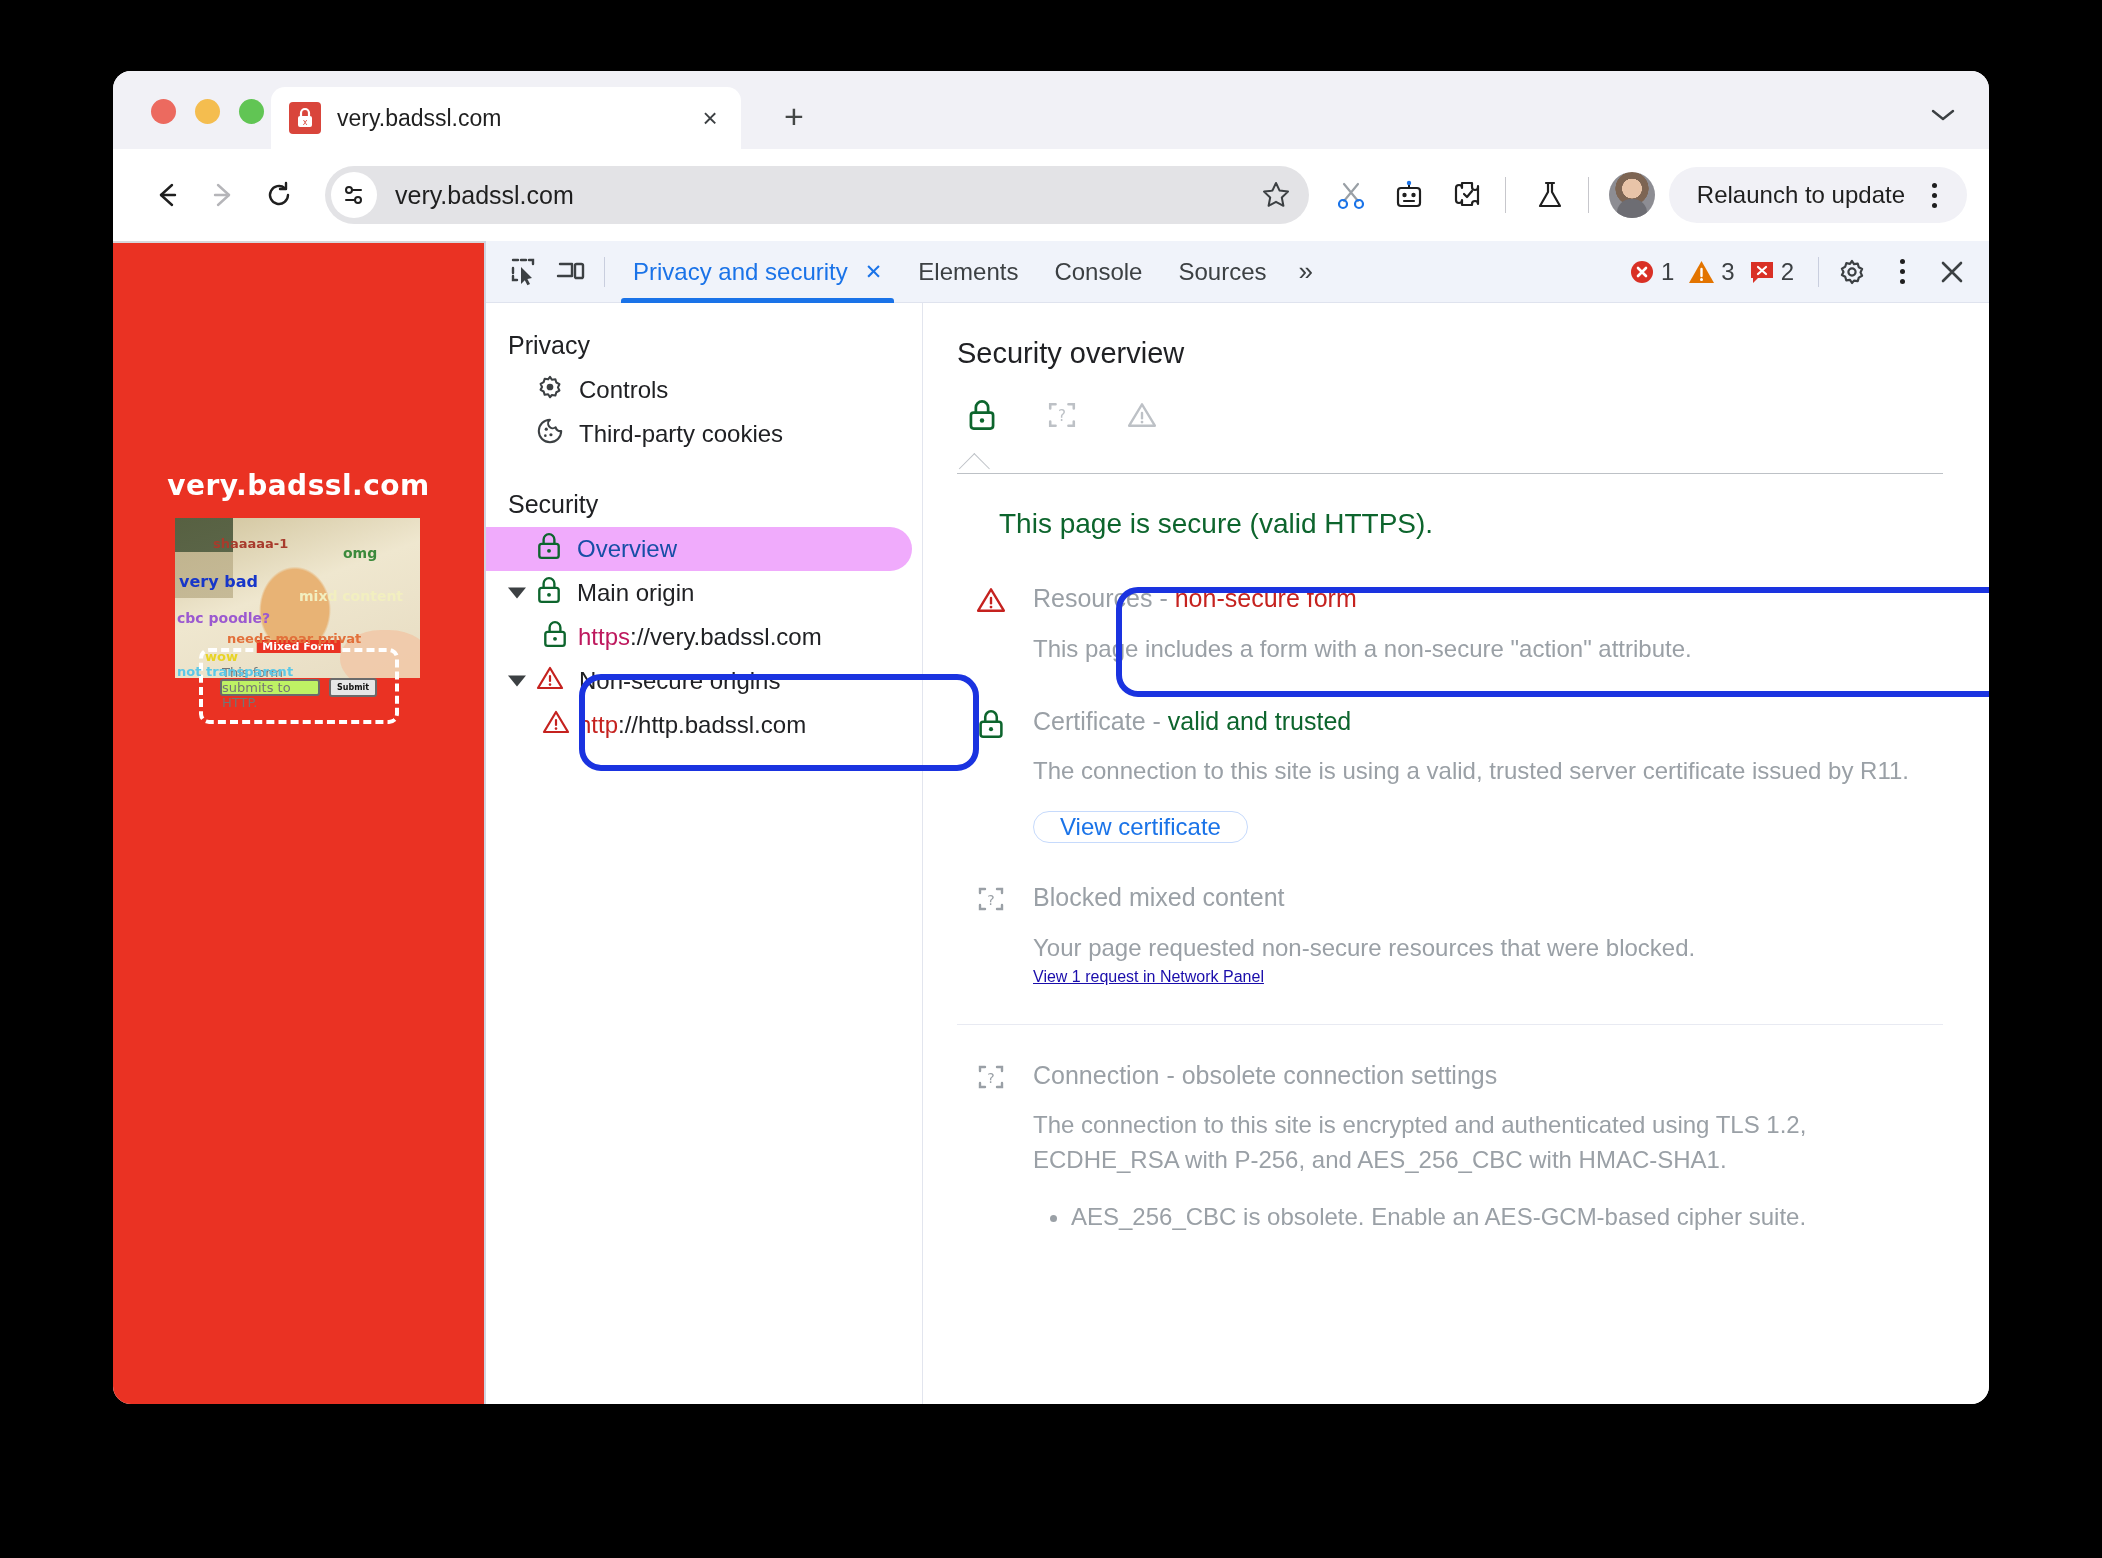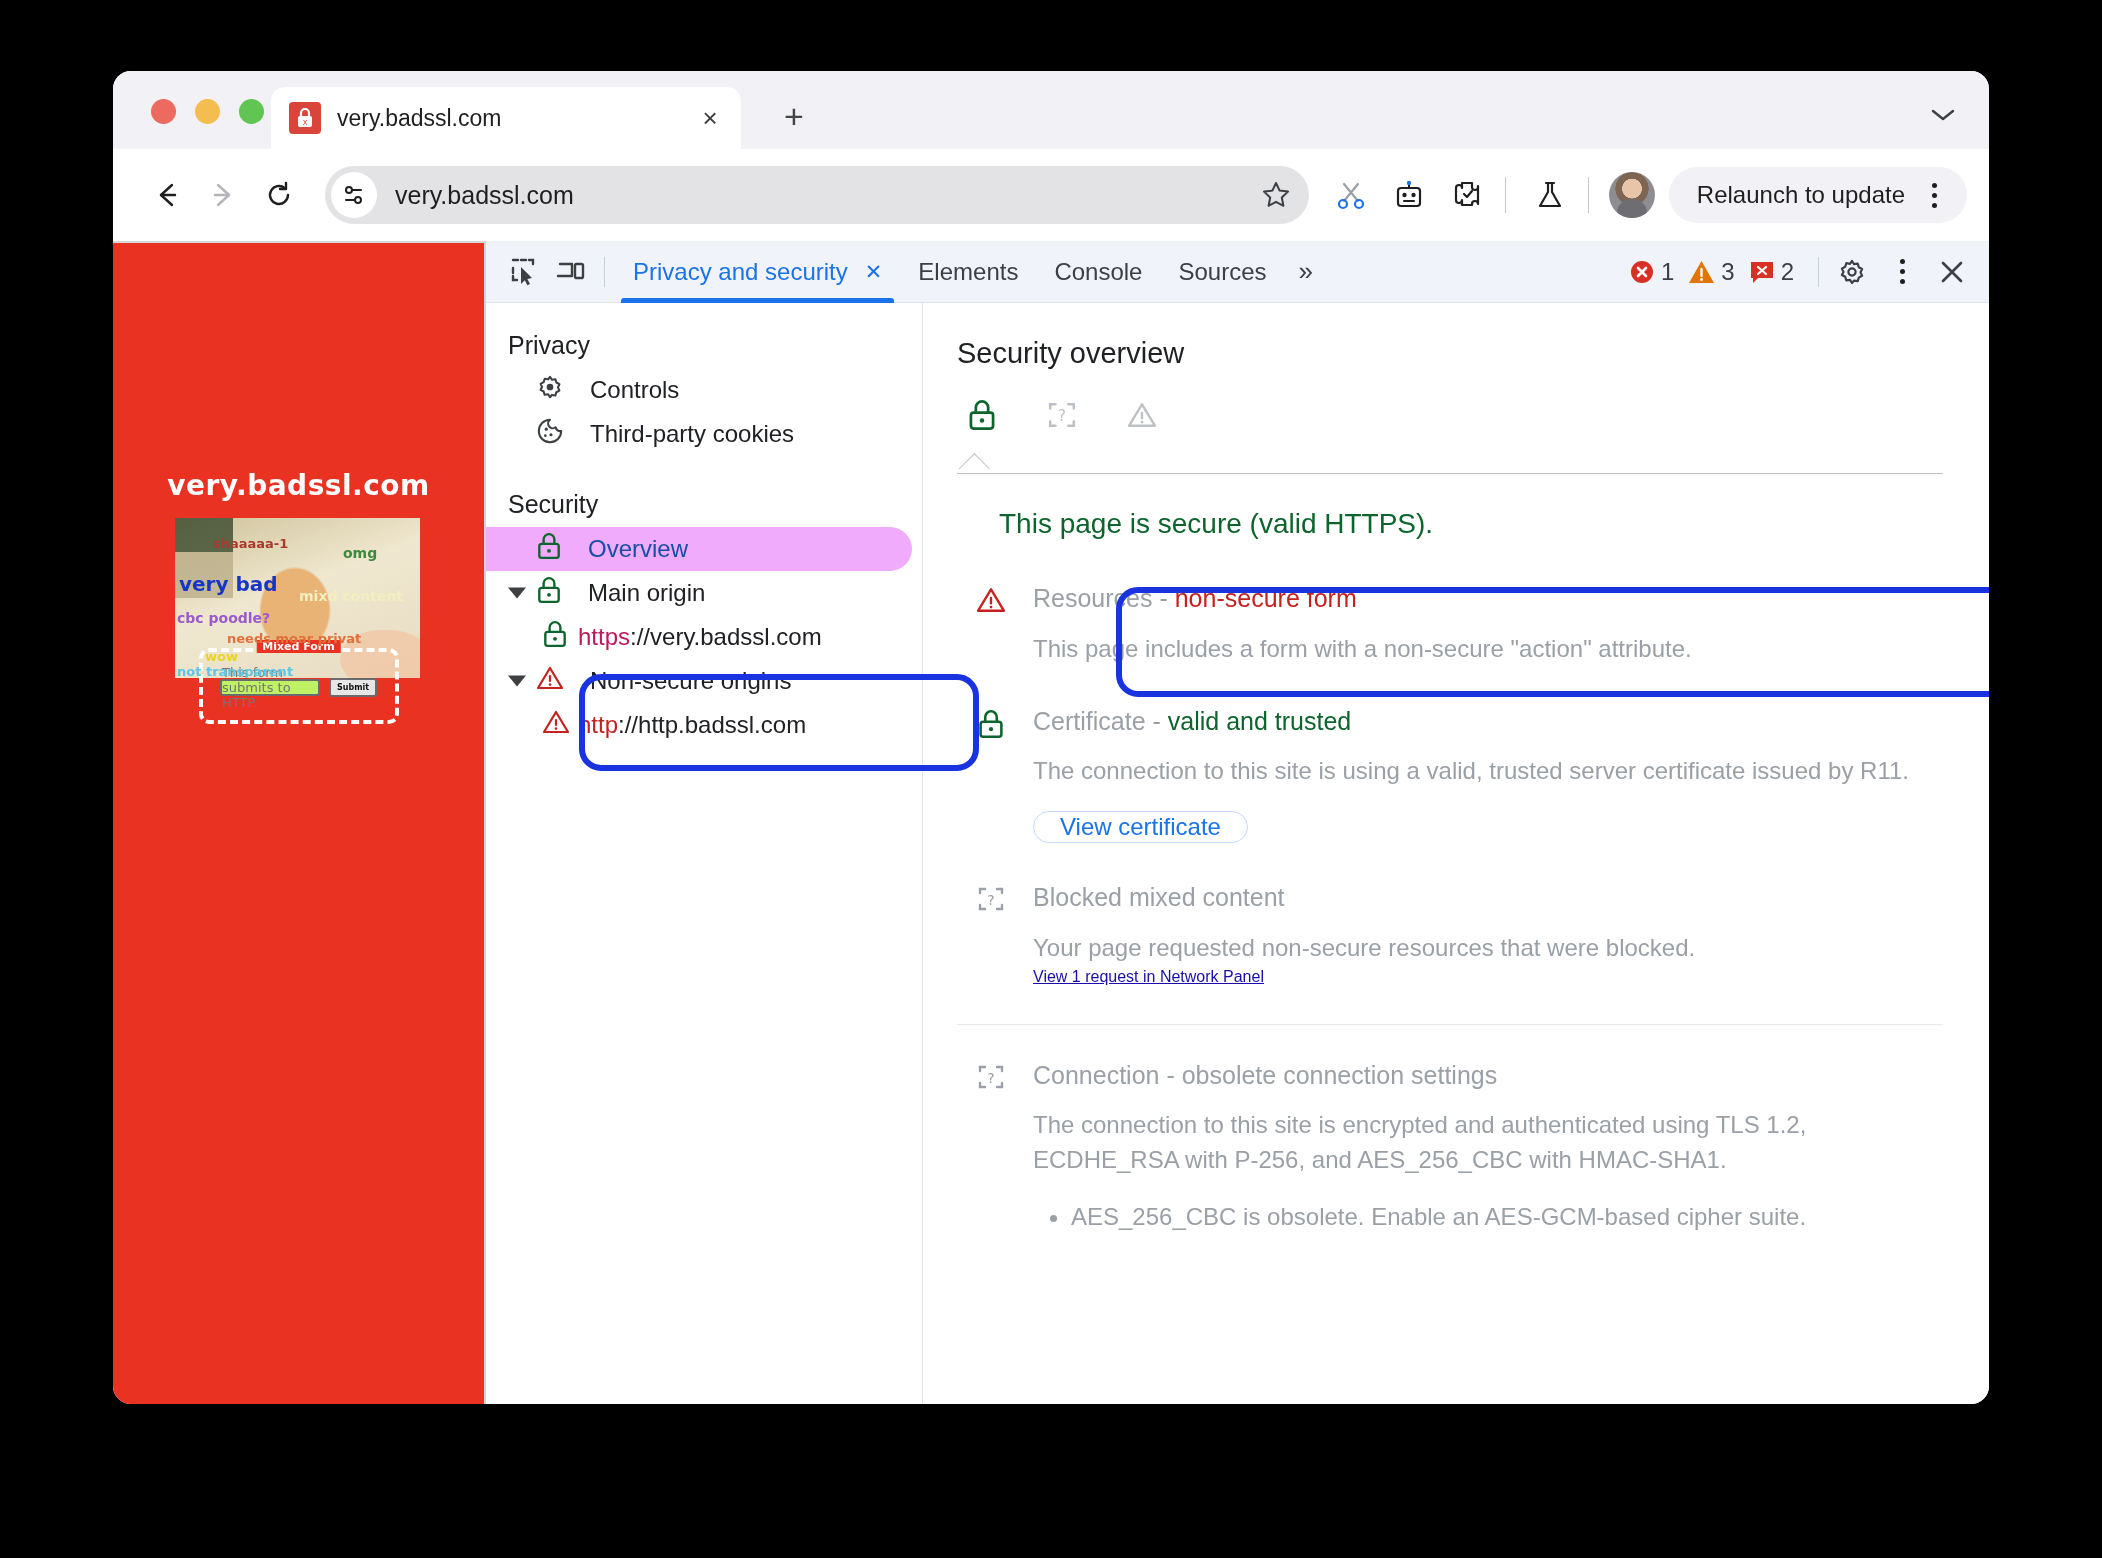--- a/index.html
+++ b/index.html
@@ -277,21 +277,21 @@
     background: #ffffff;
     border-right: 1px solid #e2e5ee;
     padding: 20px 0 0 0;
     position: relative;
   }
   .dt-group-title {
     font-size: 25px; color: #202124;
     padding: 8px 0 8px 22px;
   }
   .dt-item {
-    display: flex; align-items: center; gap: 26px;
+    display: flex; align-items: center; gap: 15px;
     height: 44px;
     padding-left: 50px;
     font-size: 24px; color: #202124;
     position: relative;
   }
   .dt-item.selected {
     background: #f0abfc;
     border-radius: 0 22px 22px 0;
     margin-right: 10px;
     color: #174ea6;
@@ -485,21 +485,21 @@
   </div>
 
   <div id="content-region">
 
     <div id="page-viewport">
       <div id="page-heading">very.badssl.com</div>
 
       <div id="doge-image">
           <span class="doge-word" style="color: rgb(168, 59, 44); left: 38px; top: 18px; font-size: 13px;">shaaaaa-1</span>
           <span class="doge-word" style="color: rgb(60, 138, 60); left: 168px; top: 27px; font-size: 14px;">omg</span>
-          <span class="doge-word" style="color: rgb(23, 54, 201); left: 4px; top: 54px; font-size: 20px;">very bad</span>
+          <span class="doge-word" style="color: rgb(23, 54, 201); left: 4px; top: 54px; font-size: 16px;">very bad</span>
           <span class="doge-word" style="color: rgb(242, 239, 192); left: 124px; top: 70px; font-size: 14px;">mixd content</span>
           <span class="doge-word" style="color: rgb(155, 89, 208); left: 2px; top: 92px; font-size: 14px;">cbc poodle?</span>
           <span class="doge-word" style="color: rgb(226, 112, 58); left: 52px; top: 113px; font-size: 13px;">needs moar privat</span>
           <span class="doge-word" style="color: rgb(232, 212, 36); left: 30px; top: 131px; font-size: 13px;">wow</span>
           <span class="doge-word" style="color: rgb(91, 200, 232); left: 2px; top: 146px; font-size: 13px;">not transparent</span>
         </div>
 
       <div id="mixed-form">
         <div id="mixed-form-legend">Mixed Form</div>
         <div id="mixed-form-row">

